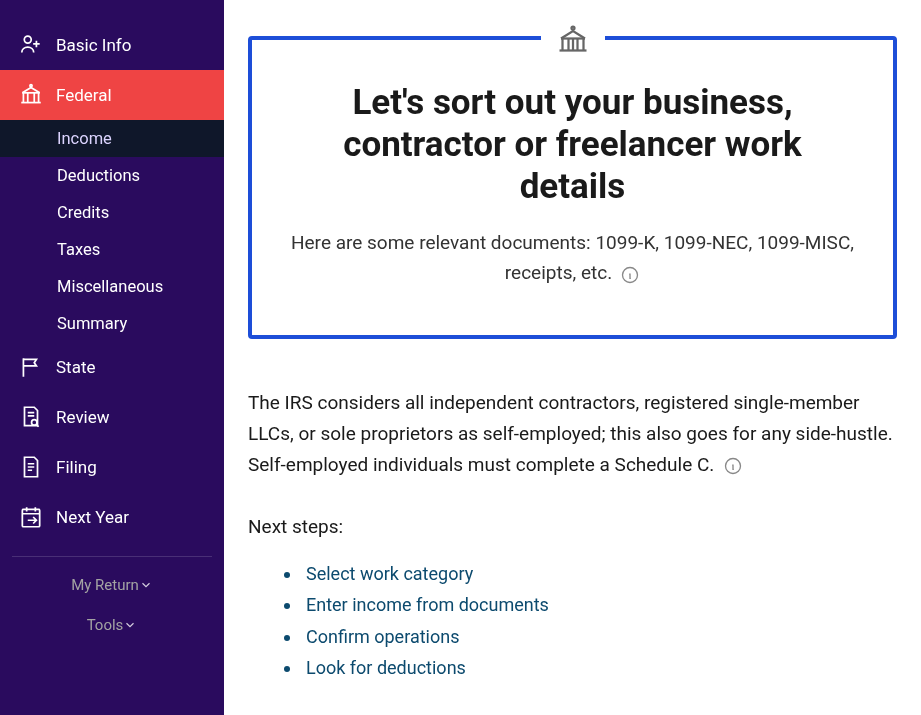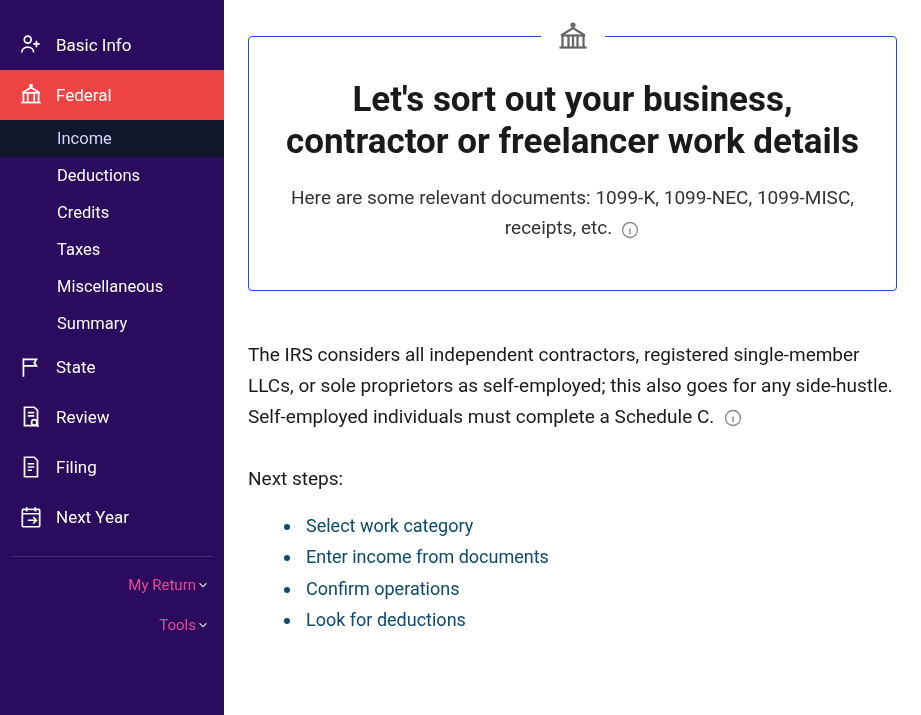--- a/index.html
+++ b/index.html
@@ -63,37 +63,37 @@
       height: 1px;
       background: rgba(255,255,255,0.15);
       margin: 14px 12px 8px 12px;
     }
     .footer-section {
       padding: 0;
     }
     .footer-item {
       display: flex;
       align-items: center;
-      justify-content: flex-end;
+      justify-content: center;
       padding: 11px 14px;
       cursor: pointer;
       font-size: 15px;
-      color: #ec4899;
+      color: #a3a3a3;
     }
     .footer-chevron {
       opacity: 0.8;
     }
     .main {
       flex: 1;
       padding: 0 24px;
       overflow-y: auto;
       height: 100%;
     }
     .hero-box {
-      border: 1px solid #1d4ed8;
+      border: 4px solid #1d4ed8;
       border-radius: 4px;
       margin-top: 36px;
       position: relative;
       padding: 42px 34px 46px 34px;
       text-align: center;
     }
     .hero-icon-holder {
       position: absolute;
       top: -18px;
       left: 50%;

